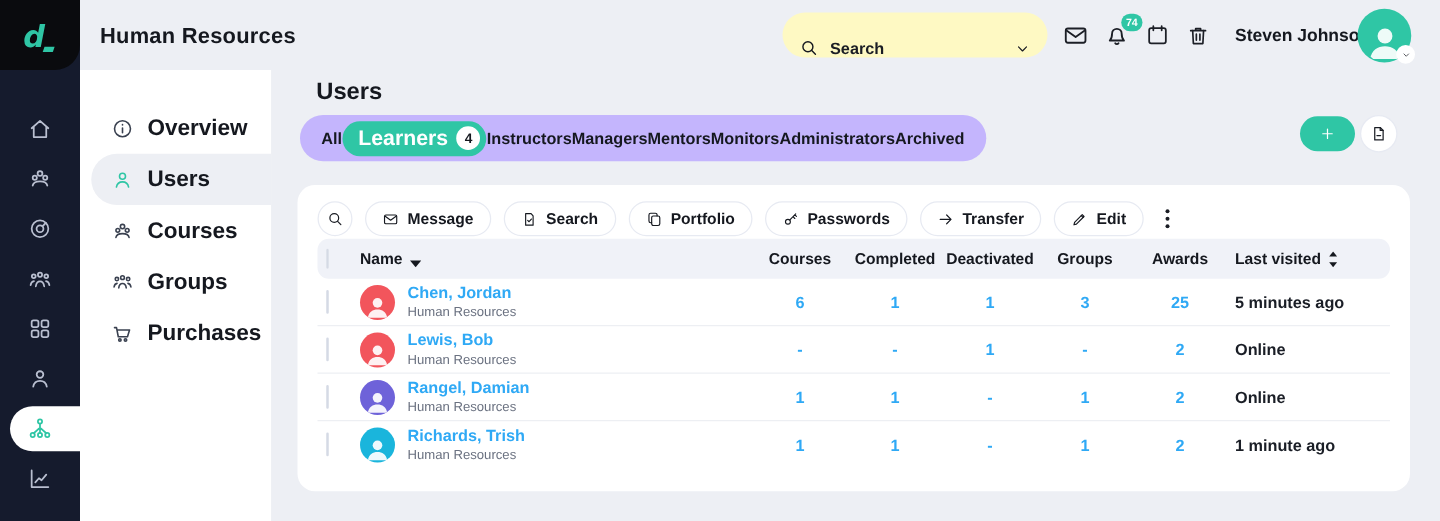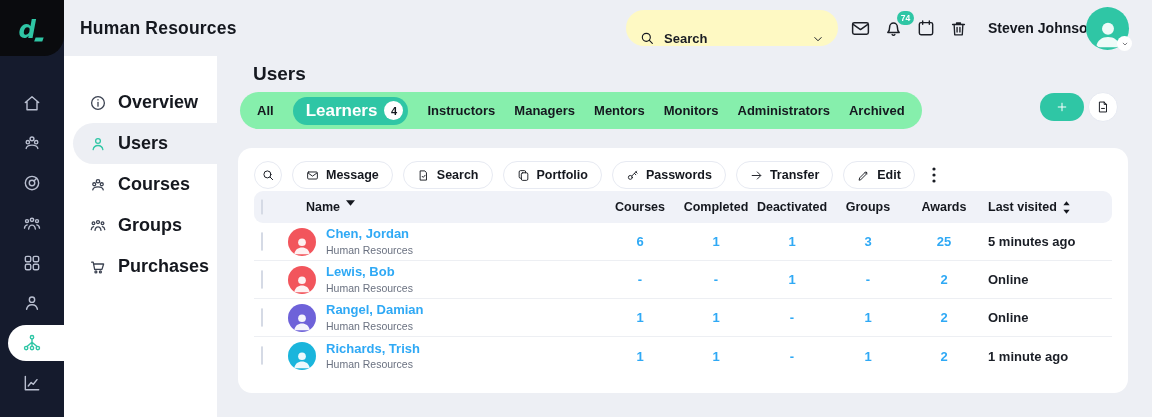--- a/index.html
+++ b/index.html
@@ -47,22 +47,22 @@
   .sidebar{ position:absolute; left:64px; top:56px; width:153px; bottom:0; background:#fff; padding-top:26px; }
   .side-item{ height:41px; display:flex; align-items:center; gap:11px; padding-left:25px; cursor:pointer; }
   .side-item .ic{ width:18px; height:18px; color:#3A4150; flex:0 0 auto; }
   .side-item .lbl{ font-size:18px; font-weight:700; color:var(--text); }
   .side-item.active{ margin-left:9px; padding-left:16px; background:var(--bg); border-radius:21px 0 0 21px; }
   .side-item.active .ic{ color:var(--green); }
 
   
   .content{ position:absolute; left:217px; top:56px; right:0; bottom:0; background:var(--bg); }
   .page-title{ position:absolute; left:36px; top:7px; font-size:19px; font-weight:800; }
-  .tabs{ position:absolute; left:23px; top:36px; height:37px; background:#86efac; border-radius:19px;
-    display:flex; align-items:center; gap:19px; padding:0 17px; }
+  .tabs{ position:absolute; left:23px; top:36px; height:37px; background:#c4b5fd; border-radius:19px;
+    display:flex; align-items:center; padding:0 17px; }
   .tab{ font-size:13px; font-weight:700; color:var(--text); cursor:pointer; white-space:nowrap; }
   .tab-active{ height:28px; border-radius:14px; background:var(--green); color:#fff;
     display:flex; align-items:center; gap:7px; padding:0 5px 0 13px; cursor:pointer; }
   .tab-active .tab-lbl{ font-size:17px; font-weight:700; }
   .tab-count{ width:19px; height:19px; border-radius:50%; background:#fff; color:var(--text);
     font-size:11px; font-weight:700; display:flex; align-items:center; justify-content:center; }
   .add-btn{ position:absolute; left:823px; top:37px; width:44px; height:28px; border-radius:15px;
     background:var(--green); color:#fff; display:flex; align-items:center; justify-content:center; cursor:pointer; border:none;}
   .export-btn{ position:absolute; left:871px; top:36px; width:30px; height:30px; border-radius:50%;
     background:#fff; border:1px solid var(--border); color:#1A1D24; display:flex; align-items:center; justify-content:center; cursor:pointer;}
@@ -74,21 +74,21 @@
     display:flex; align-items:center; justify-content:center; color:#1A1D24; cursor:pointer; }
   .tool-btn{ height:28px; border-radius:15px; border:1px solid var(--border); background:#fff;
     display:flex; align-items:center; gap:7px; padding:0 13px; font-size:12.5px; font-weight:700;
     color:var(--text); cursor:pointer; font-family:inherit; }
   .tool-btn .ic{ width:13px; height:13px; }
   .kebab{ width:18px; height:28px; display:flex; align-items:center; justify-content:center; cursor:pointer; color:#1A1D24;}
   .tablewrap{ margin:0 16px; }
   .t-grid{ display:grid; grid-template-columns:34px 314px 76px 76px 76px 76px 76px 1fr; align-items:center; }
   .t-head{ height:32px; background:var(--header-row); border-radius:9px; font-size:12.5px; font-weight:700; }
   .cell-c{ display:flex; justify-content:center; }
-  .cell-name{ display:flex; align-items:flex-start; gap:6px;margin-left:18px; }
+  .cell-name{ display:flex; align-items:flex-end; gap:6px; }
   .cell-last{ display:flex; align-items:center; gap:5px; padding-left:6px; }
   .chk{ width:15px; height:15px; border:1.5px solid #D5DAE5; border-radius:4.5px; background:#fff;
     margin-left:7px; cursor:pointer; }
   .t-row{ height:38px; border-bottom:1px solid var(--divider); }
   .t-row:last-child{ border-bottom:none; }
   .avatar-sm{ width:28px; height:28px; border-radius:50%; display:flex; align-items:flex-end; justify-content:center; overflow:hidden; }
   .user-cell{ display:flex; align-items:center; gap:10px; }
   .uname{ font-size:13px; font-weight:600; color:var(--blue); cursor:pointer; line-height:1.25;}
   .usub{ font-size:10.5px; color:var(--muted); line-height:1.25; margin-top:1px;}
   .num{ font-size:13px; font-weight:600; color:var(--blue); cursor:pointer; }

